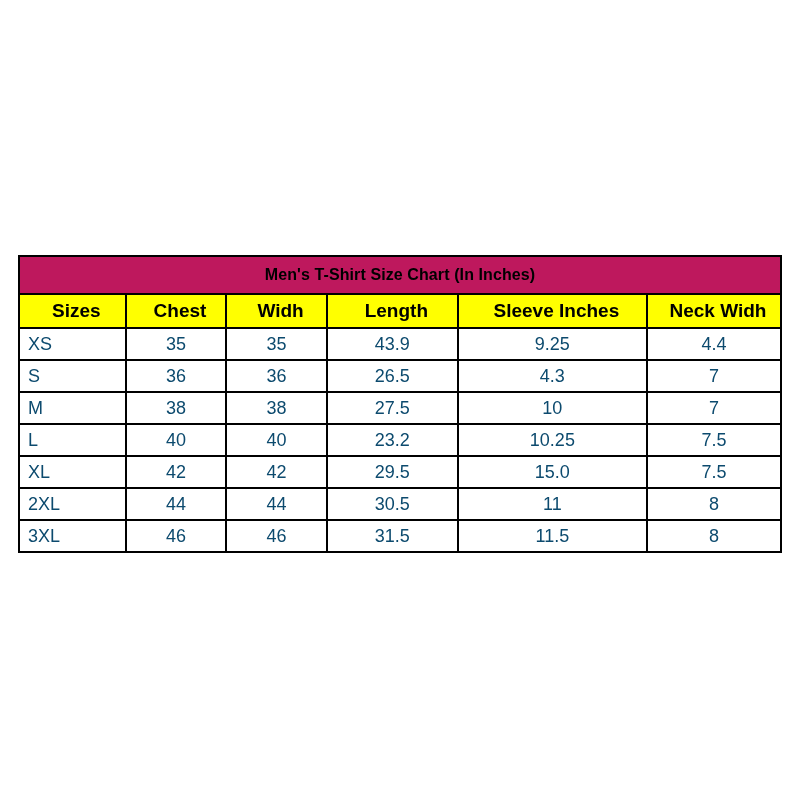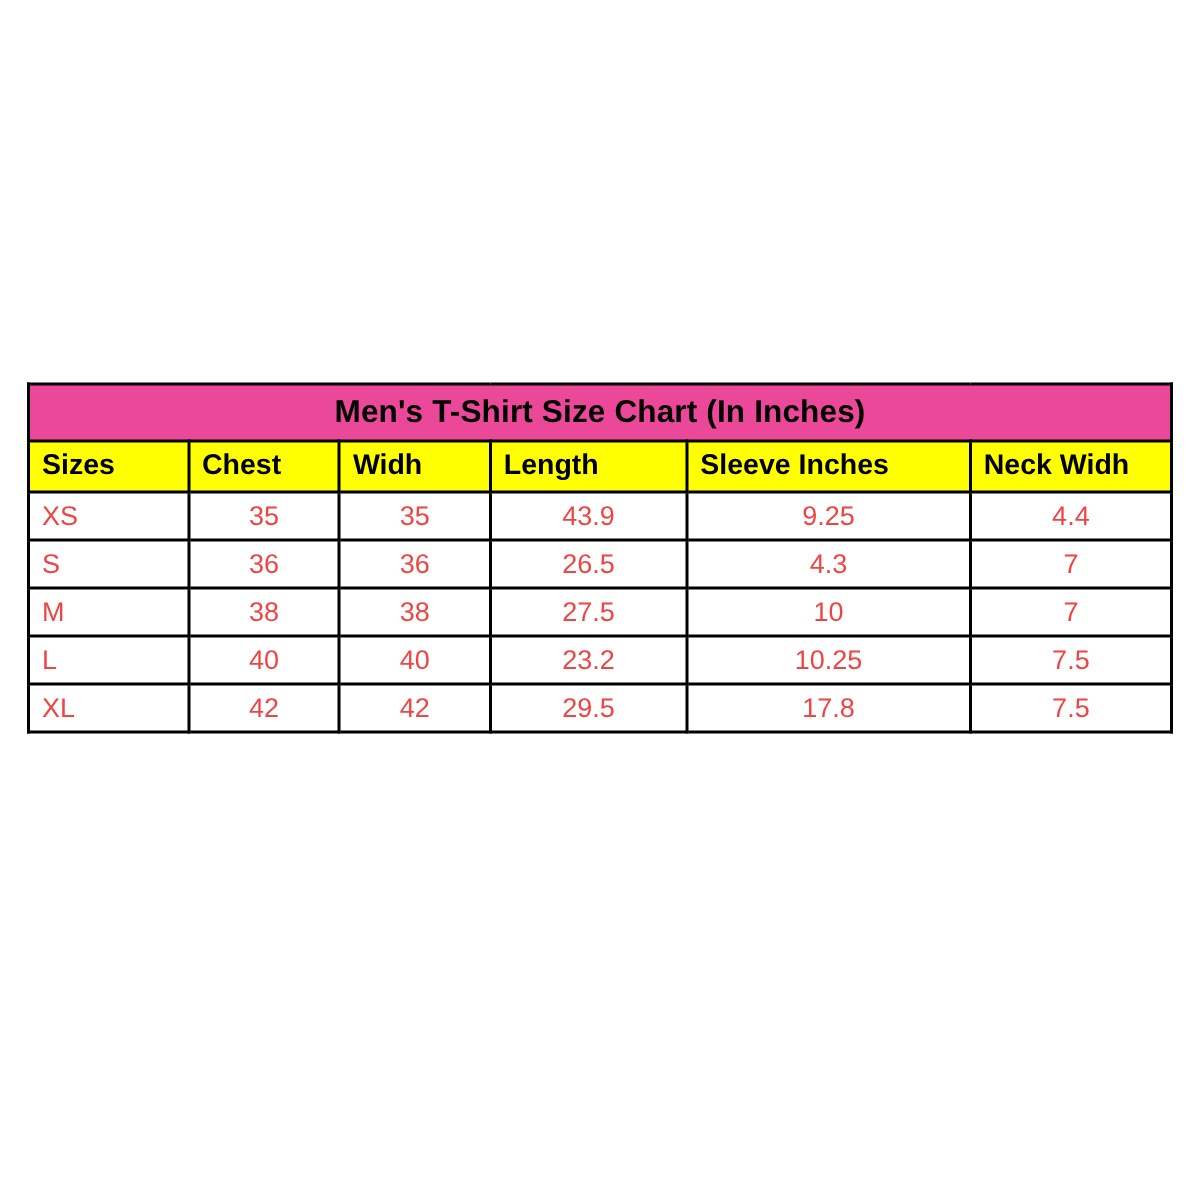--- a/index.html
+++ b/index.html
@@ -24,46 +24,46 @@
     width: 100%;
     border-collapse: collapse;
     table-layout: fixed;
   }
   table.size-chart td, table.size-chart th {
     border: 2px solid #000000;
     padding: 0;
     margin: 0;
   }
   .title-cell {
-    background: #ec4899;
+    background: #be185d;
     color: #000000;
     font-weight: bold;
-    font-size: 21px;
+    font-size: 16px;
     text-align: center;
     height: 36px;
     line-height: 36px;
     letter-spacing: 0.1px;
   }
   .header-cell {
     background: #ffff00;
     color: #000000;
     font-weight: bold;
     font-size: 19px;
     height: 32px;
     line-height: 32px;
     text-align: center;
     padding-left: 0;
   }
   .header-cell.left {
-    text-align: left;
+    text-align: center;
     padding-left: 8px;
   }
   .body-cell {
     background: #ffffff;
-    color: #ef4444;
+    color: #0c4a6e;
     font-size: 18px;
     height: 30px;
     line-height: 30px;
     text-align: center;
   }
   .body-cell.left {
     text-align: left;
     padding-left: 8px;
   }
   col.c-size { width: 14.0%; }
@@ -129,18 +129,34 @@
         <td class="body-cell">40</td>
         <td class="body-cell">23.2</td>
         <td class="body-cell">10.25</td>
         <td class="body-cell">7.5</td>
       </tr>
       <tr>
         <td class="body-cell left">XL</td>
         <td class="body-cell">42</td>
         <td class="body-cell">42</td>
         <td class="body-cell">29.5</td>
-        <td class="body-cell">17.8</td>
+        <td class="body-cell">15.0</td>
         <td class="body-cell">7.5</td>
+      </tr>
+      <tr>
+        <td class="body-cell left">2XL</td>
+        <td class="body-cell">44</td>
+        <td class="body-cell">44</td>
+        <td class="body-cell">30.5</td>
+        <td class="body-cell">11</td>
+        <td class="body-cell">8</td>
+      </tr>
+      <tr>
+        <td class="body-cell left">3XL</td>
+        <td class="body-cell">46</td>
+        <td class="body-cell">46</td>
+        <td class="body-cell">31.5</td>
+        <td class="body-cell">11.5</td>
+        <td class="body-cell">8</td>
       </tr>
     </tbody>
   </table>
 </div>
 
 </body></html>

